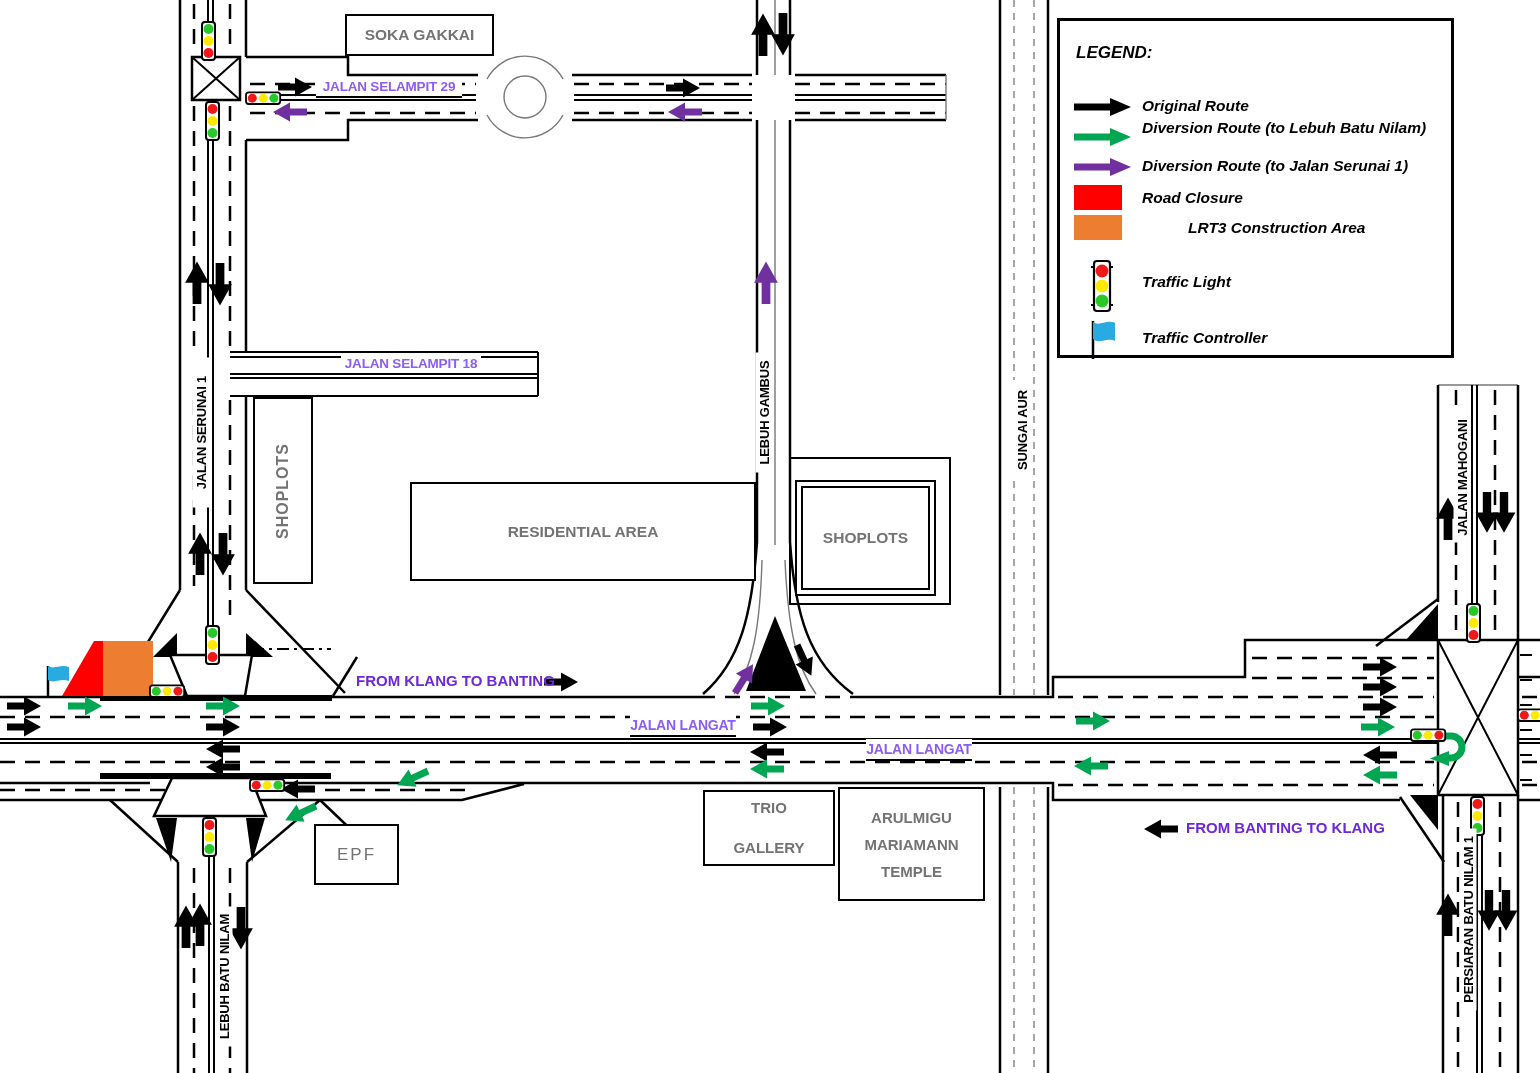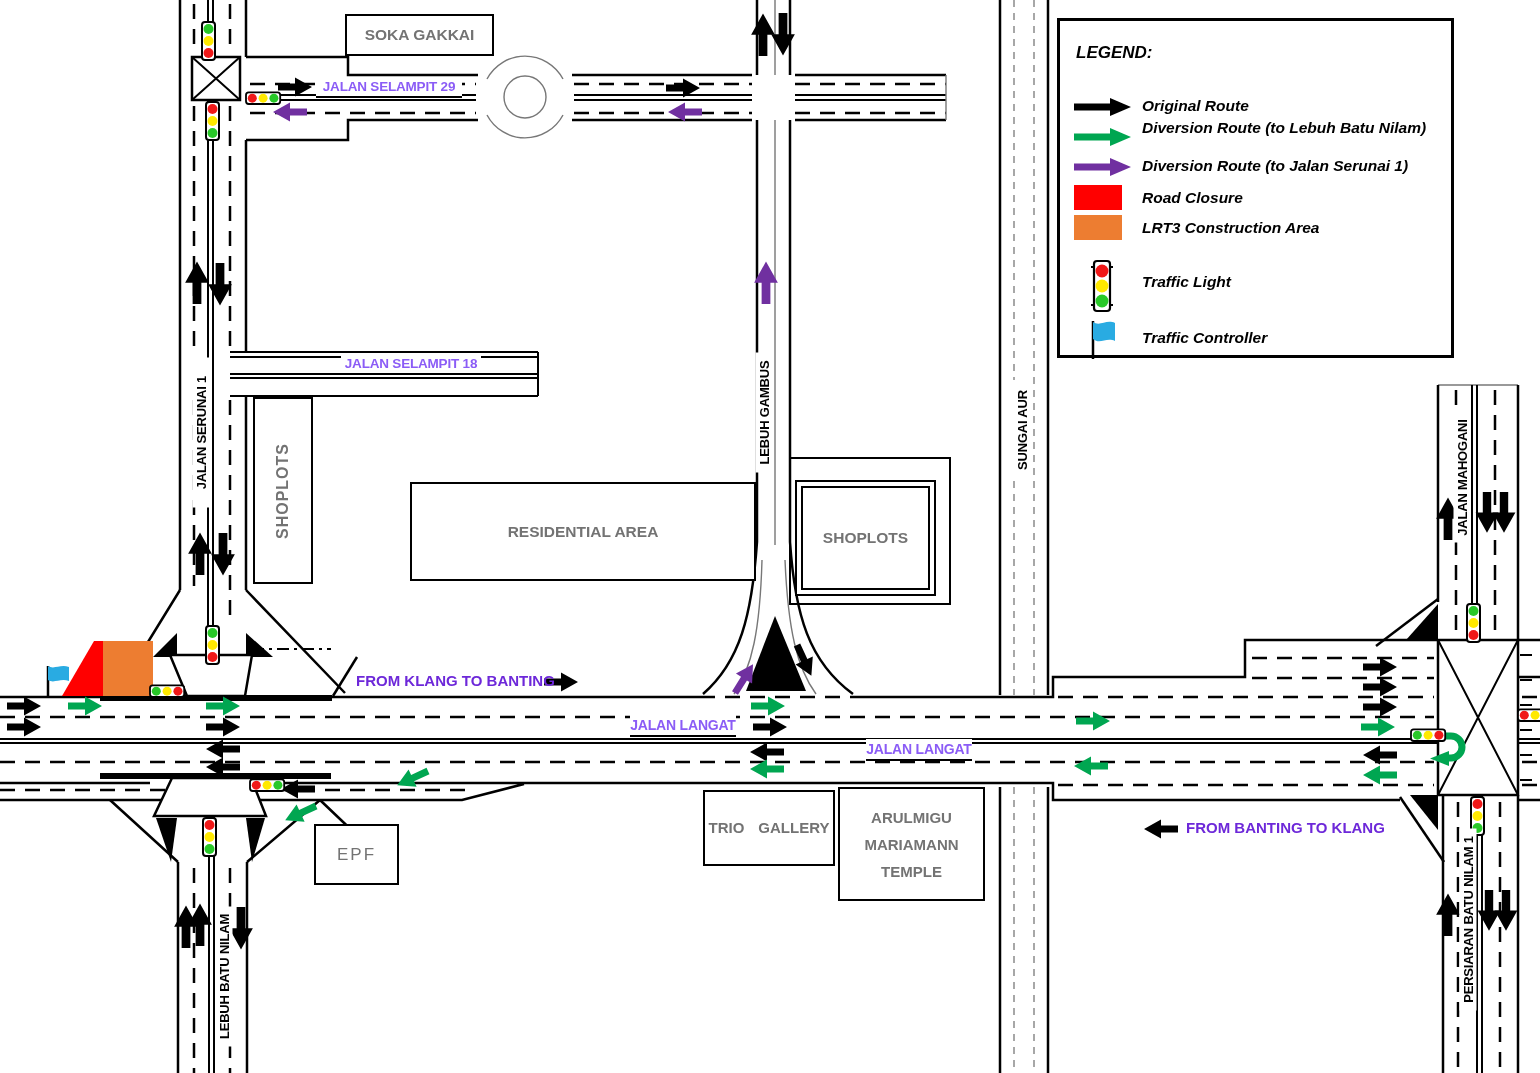--- a/index.html
+++ b/index.html
@@ -271,21 +271,21 @@
 <div class="vlabel" style="left:704px;top:404px;width:120px;height:17px;">LEBUH GAMBUS</div>
 
 <div class="vlabel" style="left:972px;top:421px;width:100px;height:18px;">SUNGAI AUR</div>
 
 <div class="freetext" style="left:356px;top:672px;">FROM KLANG TO BANTING</div>
 
 <div class="lbl hlabel uline" style="left:630px;top:715px;width:106px;height:20px;font-size:14px;">JALAN LANGAT</div>
 
 <div class="lbl hlabel uline" style="left:866px;top:739px;width:106px;height:20px;font-size:14px;">JALAN LANGAT</div>
 
-<div class="pbox" style="left:703px;top:790px;width:128px;height:72px;font-size:15px;line-height:26px;gap:14px;">
+<div class="pbox" style="left:703px;top:790px;width:128px;height:72px;font-size:15px;flex-direction:column;line-height:26px;gap:14px;">
   <span>TRIO</span>
   <span>GALLERY</span>
 </div>
 
 <div class="pbox" style="left:838px;top:787px;width:143px;height:110px;font-size:15px;flex-direction:column;line-height:27px;">
   <span>ARULMIGU</span>
   <span>MARIAMANN</span>
   <span>TEMPLE</span>
 </div>
 
@@ -320,21 +320,21 @@
   <div class="lrow-label" style="top:136px;">Diversion Route (to Jalan Serunai 1)</div>
 
   <svg class="licon" style="left:14px;top:164px;" width="48" height="25">
     <rect width="48" height="25" fill="#FF0000"></rect>
   </svg>
   <div class="lrow-label" style="top:168px;">Road Closure</div>
 
   <svg class="licon" style="left:14px;top:194px;" width="48" height="25">
     <rect width="48" height="25" fill="#ED7D31"></rect>
   </svg>
-  <div class="lrow-label" style="top:198px;">LRT3 Construction Area</div>
+  <div class="lrow-label" style="top:198px;margin-left:46px;">LRT3 Construction Area</div>
 
   <svg class="licon" style="left:30px;top:238px;" width="24" height="54">
     <path d="M1,8 H4 M1,46 H4 M20,8 H23 M20,46 H23" stroke="#000" stroke-width="2"></path>
     <rect x="4" y="2" width="16" height="50" rx="3" fill="#fff" stroke="#000" stroke-width="2.2"></rect>
     <circle cx="12" cy="12" r="6.5" fill="#F01818"></circle>
     <circle cx="12" cy="27" r="6.5" fill="#FFE900"></circle>
     <circle cx="12" cy="42" r="6.5" fill="#28C828"></circle>
   </svg>
   <div class="lrow-label" style="top:252px;">Traffic Light</div>
 

